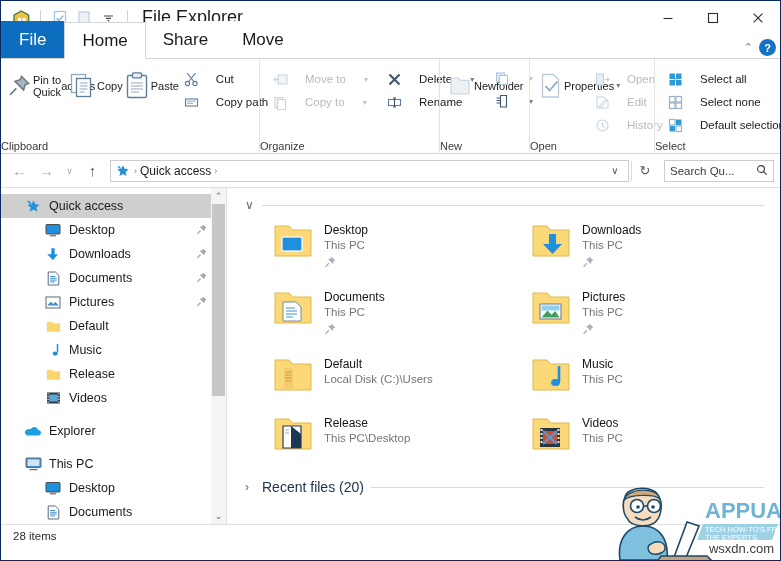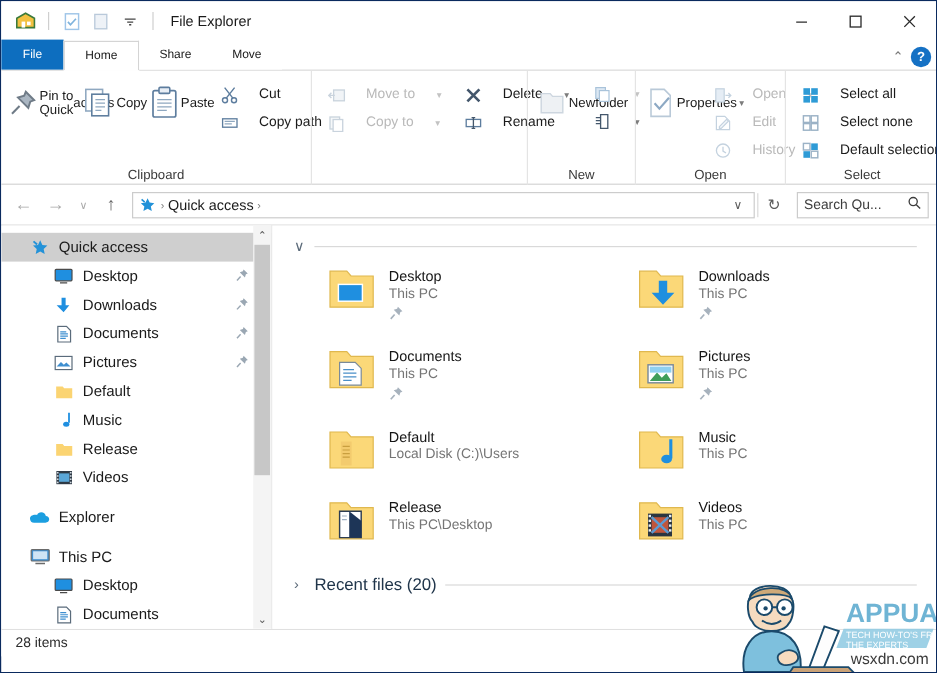--- a/index.html
+++ b/index.html
@@ -28,21 +28,21 @@
   }
   .qat { display: flex; align-items: center; gap: 2px; }
   .qat-icon {
     width: 22px; height: 22px;
     display: flex; align-items: center; justify-content: center;
   }
   .sep-v {
     width: 1px; height: 15px; background: #cfcfcf; margin: 0 6px;
   }
   .win-title {
-    font-size: 12px; color: #1a1a1a; margin-left: 8px;
+    font-size: 18px; color: #1a1a1a; margin-left: 8px;
     white-space: nowrap;
   }
   .win-ctrls {
     position: absolute; right: 0; top: 0;
     display: flex; height: 33px;
   }
   .win-btn {
     width: 45px; height: 33px;
     display: flex; align-items: center; justify-content: center;
     color: #2b2b2b;
@@ -51,24 +51,24 @@
   
   .tabstrip {
     position: relative;
     height: 25px;
     background: #ffffff;
     display: flex;
     align-items: flex-end;
     border-bottom: 1px solid #d4d4d4;
   }
   .tab {
-    height: 25px;
+    height: 37px;
     padding: 0 17px;
     display: flex; align-items: center;
-    font-size: 10px; color: #1a1a1a;
+    font-size: 17px; color: #1a1a1a;
     background: #ffffff;
     position: relative;
     margin-top: 20px;
   }
   .tab.file {
     background: #0d6ebf; color: #ffffff;
     padding: 0 18px;
   }
   .tab.active {
     background: #ffffff;
@@ -101,21 +101,21 @@
   .rgroup {
     position: relative;
     height: 95px;
     display: flex;
     flex-direction: column;
     padding-top: 4px;
   }
   .rgroup + .rgroup { border-left: 1px solid #e4e4e4; }
   .rgroup-body { display: flex; flex: 1; align-items: flex-start; padding: 0 4px; }
   .rgroup-label {
-    text-align: center; font-size: 11px; color: #3a3a3a;
+    font-size: 11px; color: #3a3a3a;
     padding-bottom: 2px;
   }
 
   .big-btn {
     width: 62px;
     display: flex; flex-direction: row; align-items: center;
     padding-top: 5px;
     font-size: 11px; color: #1a1a1a; text-align: center;
     line-height: 12px;
   }
@@ -430,20 +430,21 @@
             <span class="sglyph">
               <svg width="15" height="15" viewBox="0 0 15 15">
                 <rect x="1.5" y="4.5" width="12" height="6" fill="#fff" stroke="#5d7d9e" stroke-width="1.1"></rect>
                 <path d="M7.5 3v9M6 3h3M6 12h3" stroke="#44576c" stroke-width="1.1"></path>
               </svg>
             </span>
             <span>Rename</span>
           </div>
         </div>
       </div>
+      <div class="rgroup-label">Organize</div>
     </div>
 
     <div class="rgroup" style="width:90px">
       <div class="rgroup-body" style="padding-left:6px">
         <div class="big-btn" style="width:44px">
           <div class="glyph">
             <svg width="28" height="28" viewBox="0 0 28 28">
               <path d="M5 6h7.5l2 2.3H23V22H5z" fill="#eef1f4" stroke="#cdd6df" stroke-width="1.2"></path>
             </svg>
           </div>

